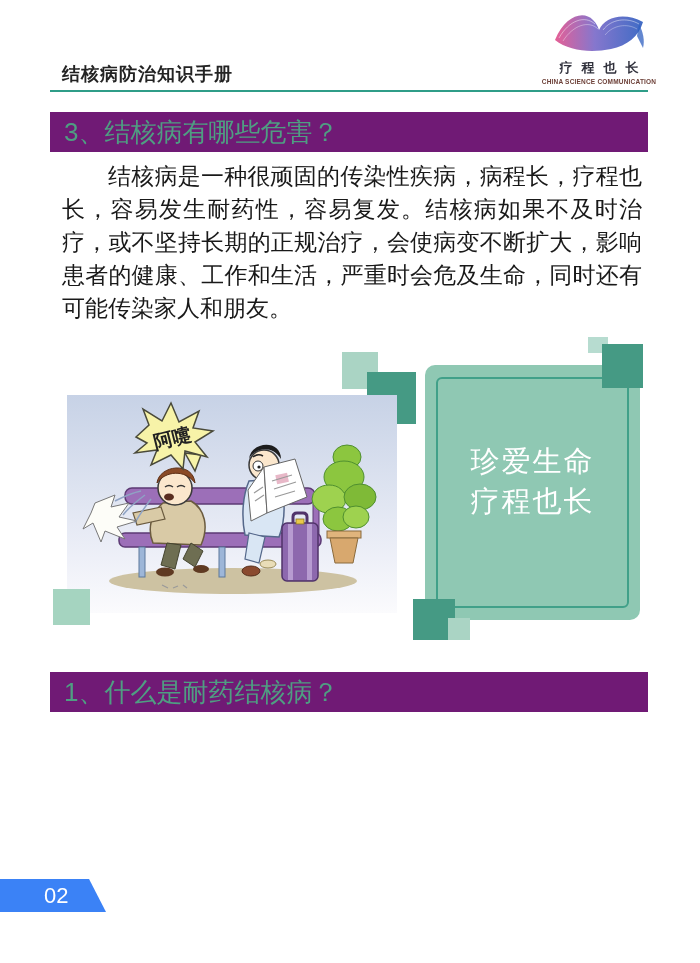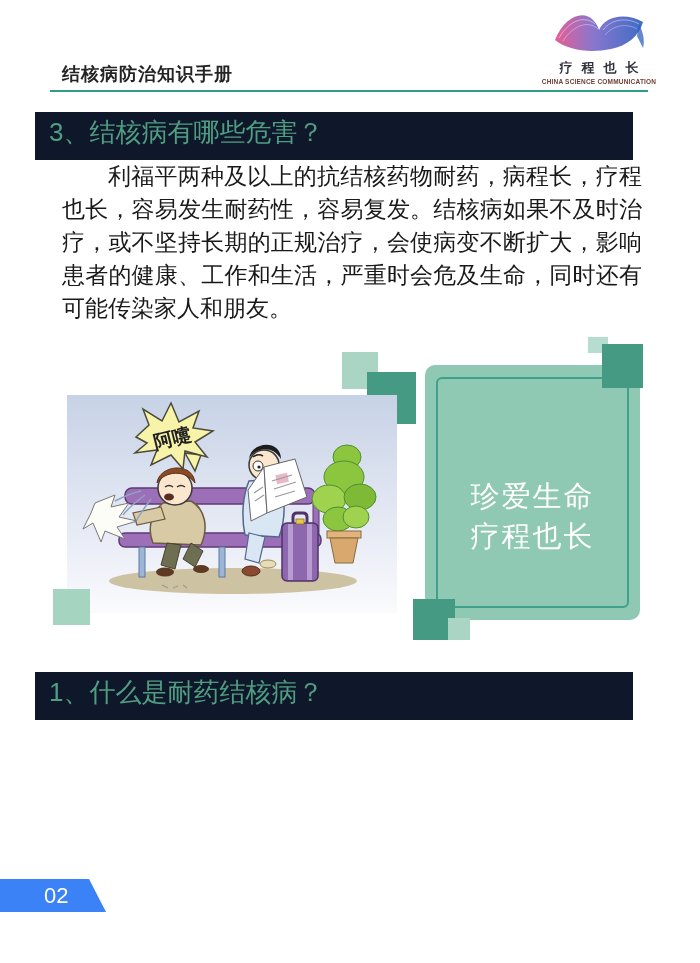--- a/index.html
+++ b/index.html
@@ -12,21 +12,21 @@
     position:absolute;left:62px;top:62px;font-size:18px;font-weight:700;
     color:#232323;letter-spacing:1px;
   }
   .logo{position:absolute;right:36px;top:6px;width:130px;text-align:center;}
   .logo svg{display:block;margin:0 auto;}
   .logo-cn{font-size:13px;font-weight:700;color:#30313c;letter-spacing:9px;padding-left:9px;margin-top:1px;}
   .logo-en{font-size:6.5px;font-weight:700;color:#6d4038;letter-spacing:.2px;margin-top:1px;white-space:nowrap;}
   .header-rule{position:absolute;left:50px;top:90px;width:598px;height:2px;background:#2f9d88;}
   
   .section-heading{
-    position:absolute;left:35px;width:598px;height:48px;background:#0f172a;
+    position:absolute;left:50px;width:598px;height:40px;background:#701a75;
     color:#4f9e82;font-size:26px;line-height:40px;padding-left:14px;
     box-sizing:border-box;font-weight:500;white-space:nowrap;
   }
   #heading1{top:112px;}
   #heading2{top:672px;}
   
   .body-para{
     position:absolute;left:62px;width:580px;font-size:23px;line-height:33px;
     color:#191919;text-indent:2em;text-align:justify;
   }
@@ -42,21 +42,21 @@
   #sq2{left:367px;top:372px;width:49px;height:52px;}
   #sq3{left:588px;top:337px;width:20px;height:16px;background:#b7dcd0;}
   #sq4{left:602px;top:344px;width:41px;height:44px;}
   #sq5{left:413px;top:599px;width:42px;height:41px;}
   #sq6{left:448px;top:618px;width:22px;height:22px;}
   #sq7{left:53px;top:589px;width:37px;height:36px;background:#a5d4c0;}
   
   .card{position:absolute;left:425px;top:365px;width:215px;height:255px;background:#8fc8b3;border-radius:10px;}
   .card-inner{position:absolute;left:11px;top:12px;right:11px;bottom:12px;border:2px solid #41a089;border-radius:6px;}
   .slogan{position:absolute;left:0;right:0;top:76px;text-align:center;color:#ffffff;
-          font-size:29px;line-height:40px;font-weight:500;letter-spacing:2px;margin-top:35px;}
+          font-size:29px;line-height:40px;font-weight:500;letter-spacing:2px;}
   
   .footer-banner{
     position:absolute;left:0;top:879px;width:106px;height:33px;background:#3b82f6;
     clip-path:polygon(0 0,84% 0,100% 100%,0 100%);
     color:#ffffff;font-size:22px;line-height:33px;padding-left:44px;box-sizing:border-box;
   }
 </style>
 </head>
 <body>
 
@@ -80,21 +80,21 @@
       <path d="M62,29 C70,19 84,17 94,23" stroke="#ffffff" stroke-width="0.8" fill="none" opacity="0.4"></path>
       <path d="M96,18 C100,26 102,34 100,42 L94,30 Z" fill="#2f5fc0" opacity="0.75"></path>
     </svg>
     <div class="logo-cn">疗程也长</div>
     <div class="logo-en">CHINA SCIENCE COMMUNICATION</div>
   </div>
 
   <div class="header-rule"></div>
 
   <div class="section-heading" id="heading1">3、结核病有哪些危害？</div>
-  <div class="body-para" id="para1">利福平两种及以上的抗结核药物耐药，病程长，疗程也长，容易发生耐药性，容易复发。结核病如果不及时治疗，或不坚持长期的正规治疗，会使病变不断扩大，影响患者的健康、工作和生活，严重时会危及生命，同时还有可能传染家人和朋友。</div>
+  <div class="body-para" id="para1">结核病是一种很顽固的传染性疾病，病程长，疗程也长，容易发生耐药性，容易复发。结核病如果不及时治疗，或不坚持长期的正规治疗，会使病变不断扩大，影响患者的健康、工作和生活，严重时会危及生命，同时还有可能传染家人和朋友。</div>
 
   <div class="square sq-light" id="sq1"></div>
   <div class="square sq-dark" id="sq2"></div>
 
   <svg class="illustration" viewBox="0 0 330 218">
     <defs>
       <linearGradient id="skybg" x1="0" y1="0" x2="0" y2="1">
         <stop offset="0" stop-color="#c7d2e6"></stop>
         <stop offset="0.75" stop-color="#eef0f8"></stop>
         <stop offset="1" stop-color="#fbfbfd"></stop>

